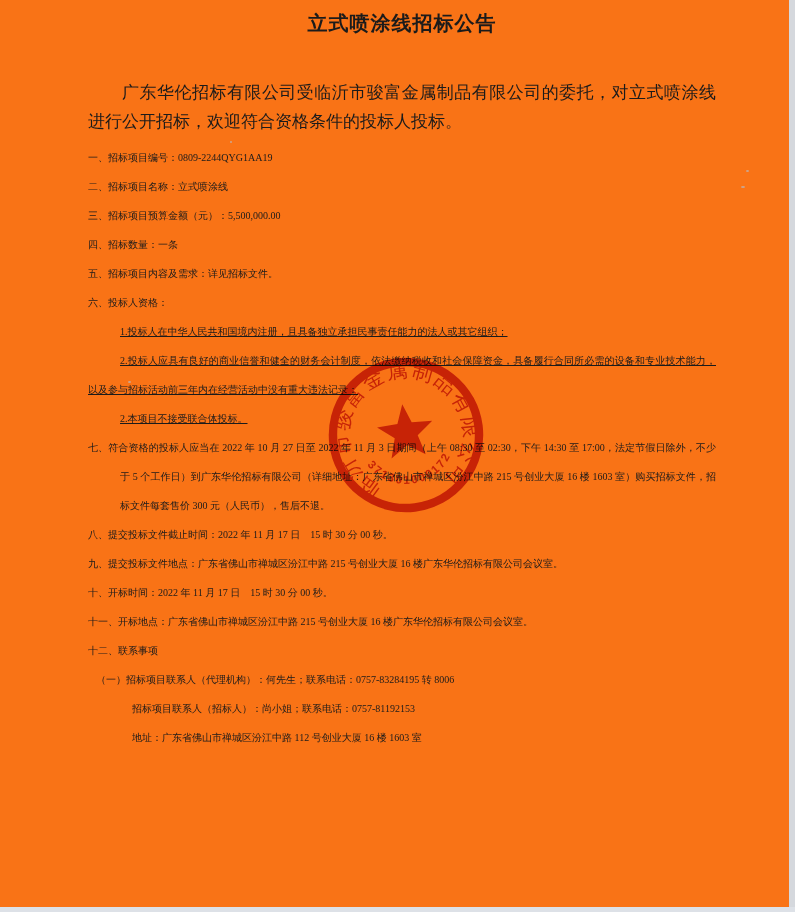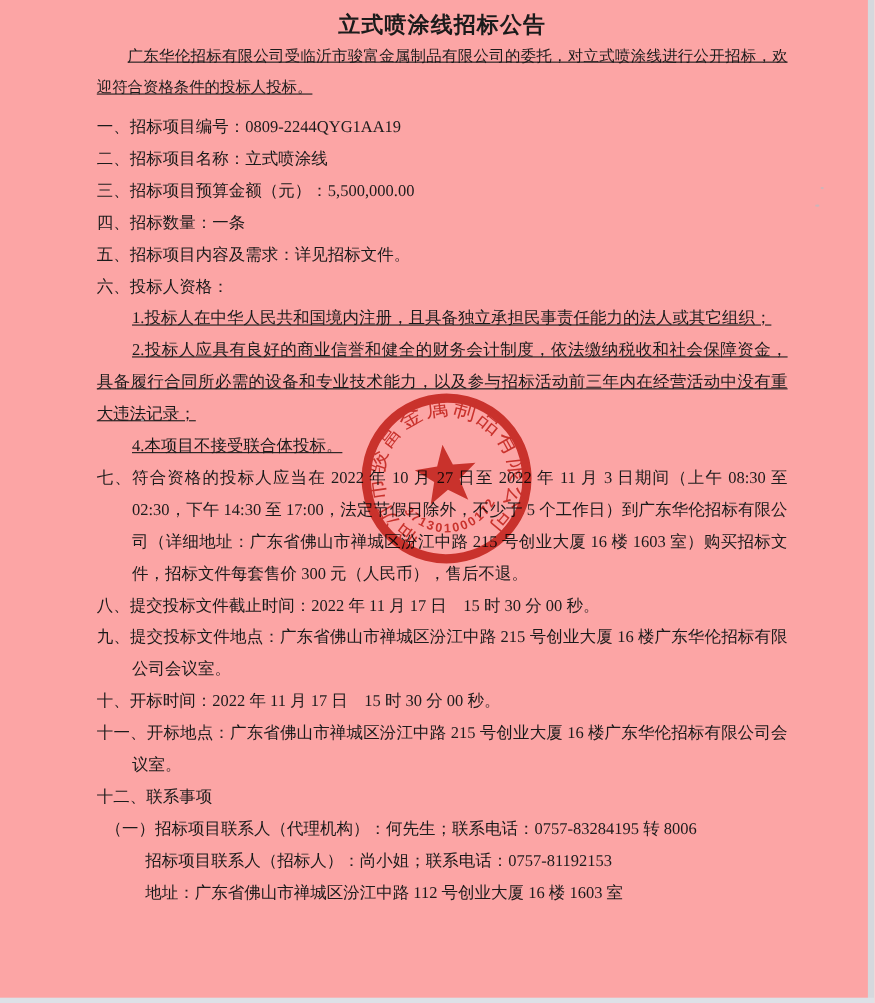--- a/index.html
+++ b/index.html
@@ -11,48 +11,48 @@
   }
   body {
     background: #fdfdfc;
     position: relative;
     font-family: "Liberation Serif", "DejaVu Serif", serif;
     color: #1b1b1b;
   }
   .page {
     position: absolute;
     inset: 0;
-    background: #fca5a5;
+    background: #f97316;
   }
   .content {
     position: absolute;
     left: 88px;
     top: 0;
     width: 628px;
   }
   .doc-title {
     padding-top: 9px;
     font-size: 20px;
     font-weight: bold;
     text-align: center;
     letter-spacing: 1px;
     line-height: 28px;
   }
   .intro {
-    font-size: 14px;
+    margin-top: 41px;
+    font-size: 17px;
     line-height: 29px;
     text-indent: 2em;
     text-align: justify;
-    text-decoration: underline;
   }
   .doc-body {
     margin-top: 7px;
   }
   .line {
-    font-size: 15px;
+    font-size: 10px;
     line-height: 29px;
     text-align: justify;
   }
   
   .line.item {
     padding-left: 32px;
     text-indent: -32px;
   }
   
   .line.sub {
@@ -114,21 +114,21 @@
     <div class="doc-body">
 
     <div class="line item">一、招标项目编号：0809-2244QYG1AA19</div>
         <div class="line item">二、招标项目名称：立式喷涂线</div>
         <div class="line item">三、招标项目预算金额（元）：5,500,000.00</div>
         <div class="line item">四、招标数量：一条</div>
         <div class="line item">五、招标项目内容及需求：详见招标文件。</div>
         <div class="line item">六、投标人资格：</div>
         <div class="line sub">1.投标人在中华人民共和国境内注册，且具备独立承担民事责任能力的法人或其它组织；</div>
         <div class="line sub">2.投标人应具有良好的商业信誉和健全的财务会计制度，依法缴纳税收和社会保障资金，具备履行合同所必需的设备和专业技术能力，以及参与招标活动前三年内在经营活动中没有重大违法记录；</div>
-        <div class="line sub">4.本项目不接受联合体投标。</div>
+        <div class="line sub">2.本项目不接受联合体投标。</div>
         <div class="line item">七、符合资格的投标人应当在 2022 年 10 月 27 日至 2022 年 11 月 3 日期间（上午 08:30 至 02:30，下午 14:30 至 17:00，法定节假日除外，不少于 5 个工作日）到广东华伦招标有限公司（详细地址：广东省佛山市禅城区汾江中路 215 号创业大厦 16 楼 1603 室）购买招标文件，招标文件每套售价 300 元（人民币），售后不退。</div>
         <div class="line item">八、提交投标文件截止时间：2022 年 11 月 17 日　15 时 30 分 00 秒。</div>
         <div class="line item">九、提交投标文件地点：广东省佛山市禅城区汾江中路 215 号创业大厦 16 楼广东华伦招标有限公司会议室。</div>
         <div class="line item">十、开标时间：2022 年 11 月 17 日　15 时 30 分 00 秒。</div>
         <div class="line item">十一、开标地点：广东省佛山市禅城区汾江中路 215 号创业大厦 16 楼广东华伦招标有限公司会议室。</div>
         <div class="line item">十二、联系事项</div>
         <div class="line contact">（一）招标项目联系人（代理机构）：何先生；联系电话：0757-83284195 转 8006</div>
         <div class="line contact-cont">招标项目联系人（招标人）：尚小姐；联系电话：0757-81192153</div>
         <div class="line contact-cont">地址：广东省佛山市禅城区汾江中路 112 号创业大厦 16 楼 1603 室</div>
       </div>

